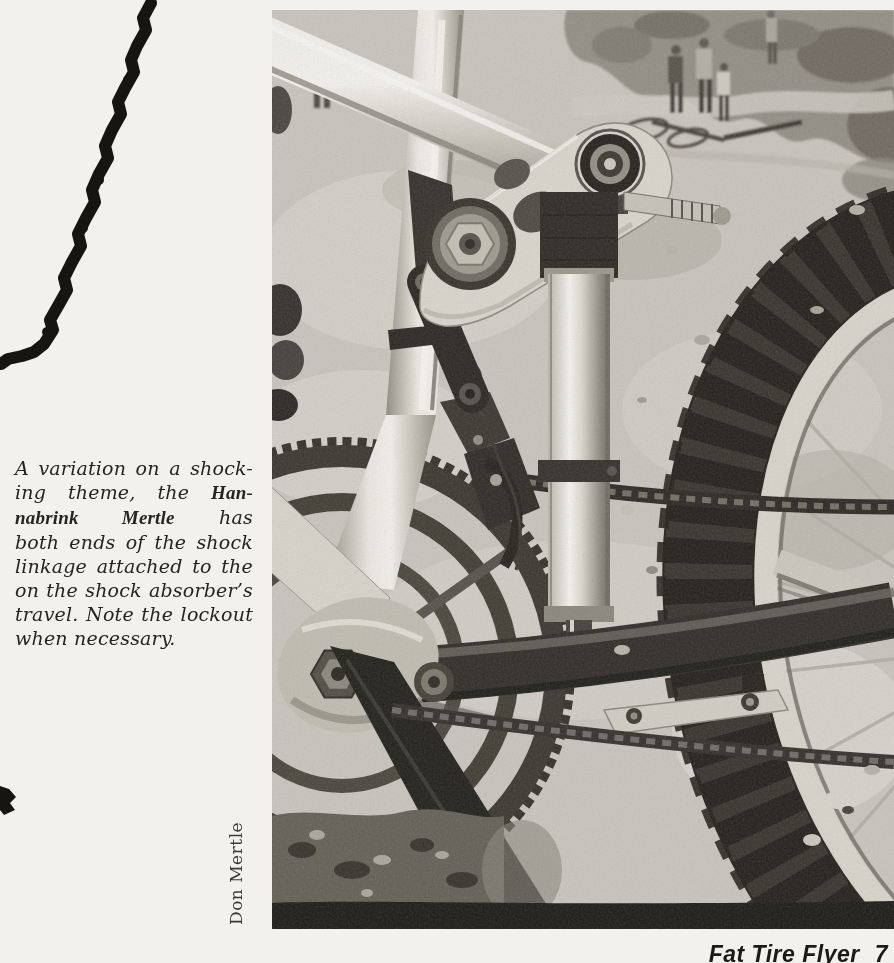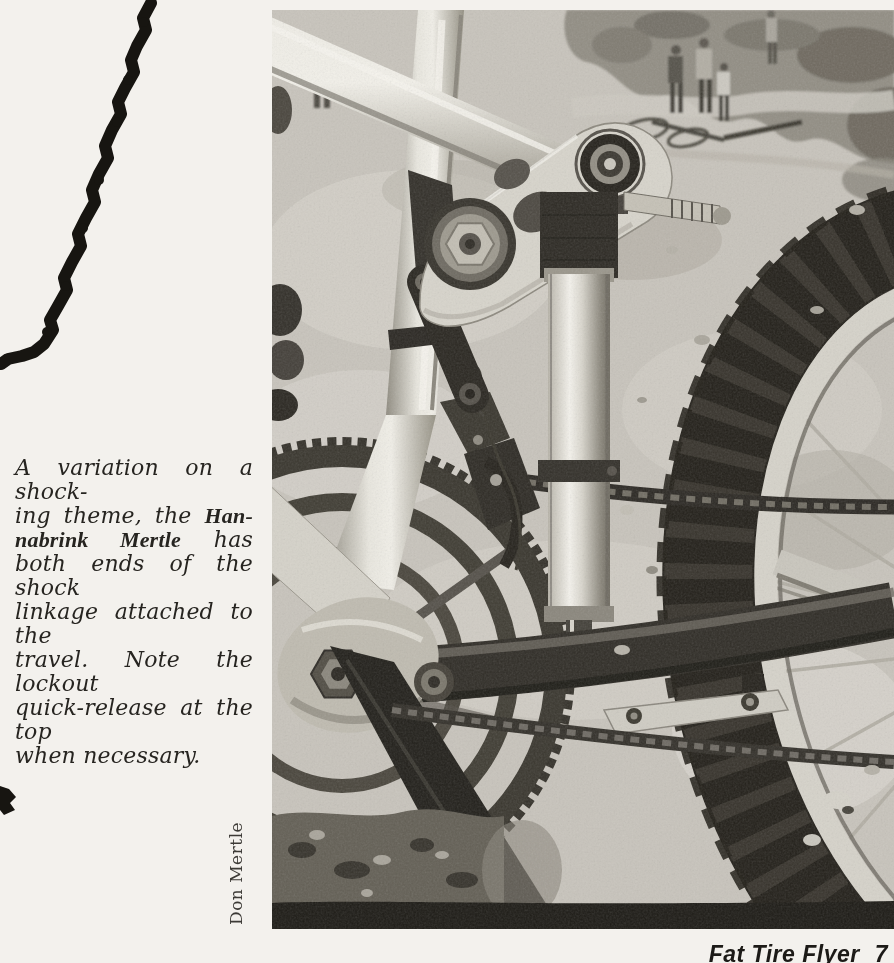--- a/index.html
+++ b/index.html
@@ -4,21 +4,21 @@
 <style>
   html,body{margin:0;padding:0;}
   .page{
     position:relative;width:894px;height:963px;overflow:hidden;
     background:#f3f1ed;font-family:"DejaVu Serif", serif;
   }
   .tear-svg{position:absolute;left:0;top:0;}
   .tear-blob{position:absolute;left:0;top:780px;}
   .caption{
     position:absolute;left:15px;top:456px;width:238px;
-    font-style:italic;font-size:22px;line-height:24px;color:#262420;
+    font-style:italic;font-size:19px;line-height:24px;color:#262420;
     letter-spacing:.2px;
   }
   .cap-line{text-align:justify;text-align-last:justify;white-space:normal;}
   .cap-line.last{text-align-last:left;}
   .cap-line .b{font-weight:bold;font-family:Liberation Serif, serif;}
   .credit{
     position:absolute;left:226px;top:925px;width:110px;
     transform:rotate(-90deg);transform-origin:0 0;
     font-size:17px;color:#3c3a36;letter-spacing:.5px;white-space:nowrap;
   }
@@ -51,22 +51,22 @@
   <svg class="tear-blob" width="26" height="44" viewBox="0 0 26 44">
     <path d="M0,6 L9,9 L16,17 L10,23 L15,30 L4,35 L0,30 Z" fill="#171511"></path>
   </svg>
 
   <div class="caption">
       <div class="cap-line"><span>A variation on a shock-</span></div>
       <div class="cap-line"><span>ing theme, the </span><span class="b">Han-</span></div>
       <div class="cap-line"><span class="b">nabrink Mertle</span><span> has</span></div>
       <div class="cap-line"><span>both ends of the shock</span></div>
       <div class="cap-line"><span>linkage attached to the</span></div>
+      <div class="cap-line"><span>on the shock absorber’s</span></div>
       <div class="cap-line"><span>travel. Note the lockout</span></div>
-      <div class="cap-line"><span>quick-release at the top</span></div>
       <div class="cap-line last"><span>when necessary.</span></div>
     </div>
 
   <div class="credit">Don Mertle</div>
 
   <div class="photo">
     <svg width="622" height="919" viewBox="0 0 622 919">
       <defs>
         <linearGradient id="tubeGrad" x1="0" y1="0" x2="0" y2="1">
           <stop offset="0" stop-color="#efede6"></stop>

